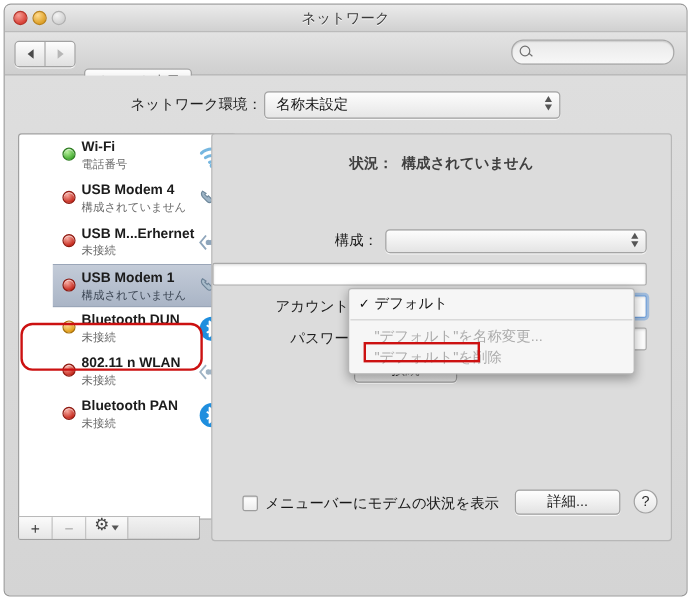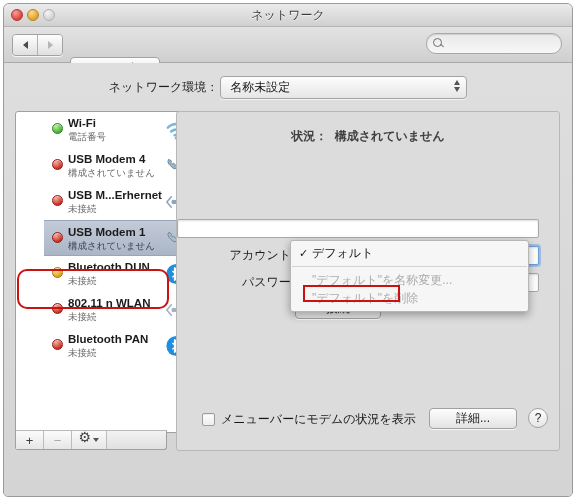--- a/index.html
+++ b/index.html
@@ -520,20 +520,31 @@
       <div class="filler"></div>
     </div>
 
     <div id="panel">
 
       <div id="status-row">
         <span class="lbl">状況：</span>
         <span class="val">構成されていません</span>
       </div>
 
+      <div class="frow" style="top:78px;">
+        <span class="lab">構成：</span>
+        <span class="ctrl">
+          <span class="popup-btn" style="display:block;">
+            <span class="steppers">
+              <span class="st-up"></span>
+                <span class="st-dn"></span>
+            </span>
+          </span>
+        </span>
+      </div>
 
       <div class="frow" style="top:106px;">
         <span class="ctrl">
           <span class="tf" style="display:block;"></span>
         </span>
       </div>
 
       <div class="frow" style="top:133px;">
         <span class="lab">アカウント名：</span>
         <span class="ctrl">

